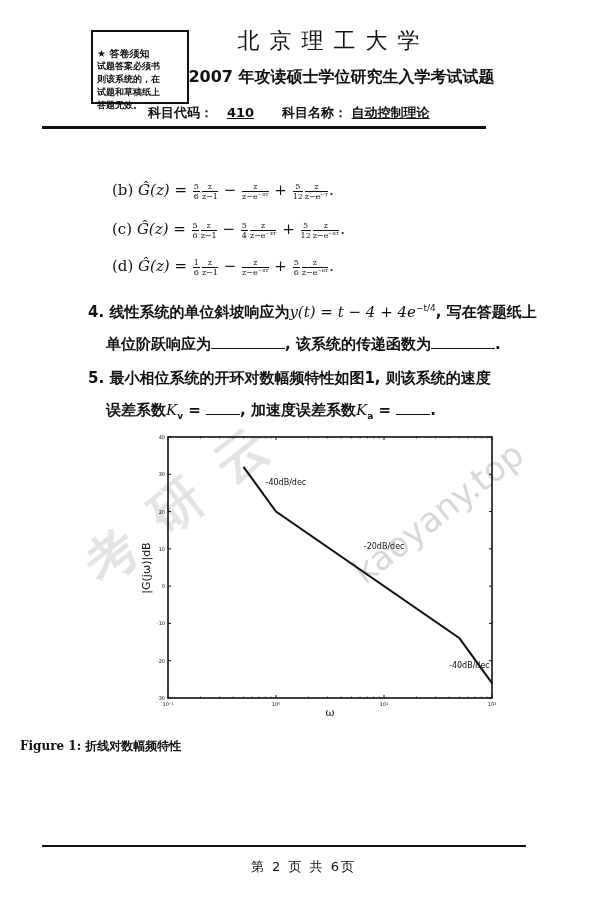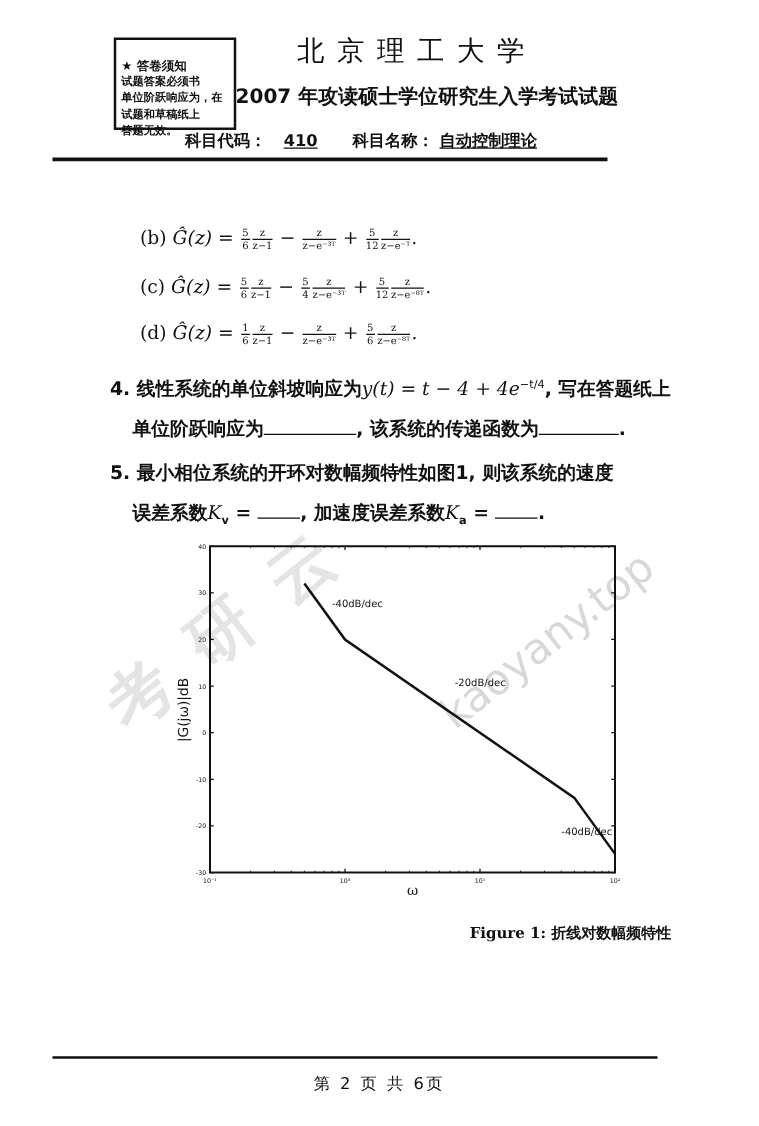--- a/index.html
+++ b/index.html
@@ -21,39 +21,39 @@
   .rule-top { left: 42px; top: 126px; width: 444px; height: 3px; background: #111; }
   .opt { left: 112px; font-size: 15px; font-family: "DejaVu Serif", serif; white-space: nowrap; }
   .opt .frac { display: inline-block; vertical-align: middle; text-align: center; font-size: 8px; line-height: 9px; margin: 0 1px; }
   .opt .frac span { display: block; }
   .opt .frac .n { border-bottom: 1px solid #111; padding: 0 1px; }
   .q { left: 88px; font-size: 15px; font-family: "DejaVu Sans", sans-serif; font-weight: bold; line-height: 32px; }
   .q .ind { padding-left: 18px; }
   .q i { font-family: "DejaVu Serif", serif; font-weight: normal; }
   .blank { display: inline-block; border-bottom: 1.5px solid #111; height: 14px; vertical-align: baseline; }
   .chart { left: 100px; top: 430px; width: 420px; height: 300px; }
-  .caption { left: 0; width: 537px; top: 738px; text-align: right; font-size: 12px; font-weight: bold;
+  .caption { left: 0; width: 537px; top: 738px; text-align: left; font-size: 12px; font-weight: bold;
              font-family: "DejaVu Serif", serif; padding-left: 20px; box-sizing: border-box; }
   .rule-bottom { left: 42px; top: 845px; width: 484px; height: 2px; background: #111; }
   .footer { left: 0; width: 607px; top: 858px; text-align: center; font-size: 13px; font-weight: normal;
             font-family: "DejaVu Sans", sans-serif; letter-spacing: 2px; }
   .wm { color: #cfcfcf; font-family: "DejaVu Sans", sans-serif; pointer-events: none; }
   .wm-cn { left: 70px; top: 545px; font-size: 52px; transform: rotate(-38deg); transform-origin: left top; letter-spacing: 30px; opacity: .55; font-weight: bold; }
   .wm-url { left: 345px; top: 560px; font-size: 34px; transform: rotate(-38deg); transform-origin: left top; opacity: .8; }
 </style>
 </head>
 <body>
 
 <div class="abs wm wm-cn">考研云</div>
 <div class="abs wm wm-url">kaoyany.top</div>
 
 <div class="abs notice-box">
   <div class="ttl">★ 答卷须知</div>
   <div>试题答案必须书</div>
-  <div>单位阶跃响应为，在</div>
+  <div>则该系统的，在</div>
   <div>试题和草稿纸上</div>
   <div>答题无效。</div>
 </div>
 
 <div class="abs uni">北京理工大学</div>
 <div class="abs examtitle">2007 年攻读硕士学位研究生入学考试试题</div>
 <div class="abs subj">
   <span>科目代码：</span>
   <span class="u code">410</span>
   <span>科目名称：</span>

